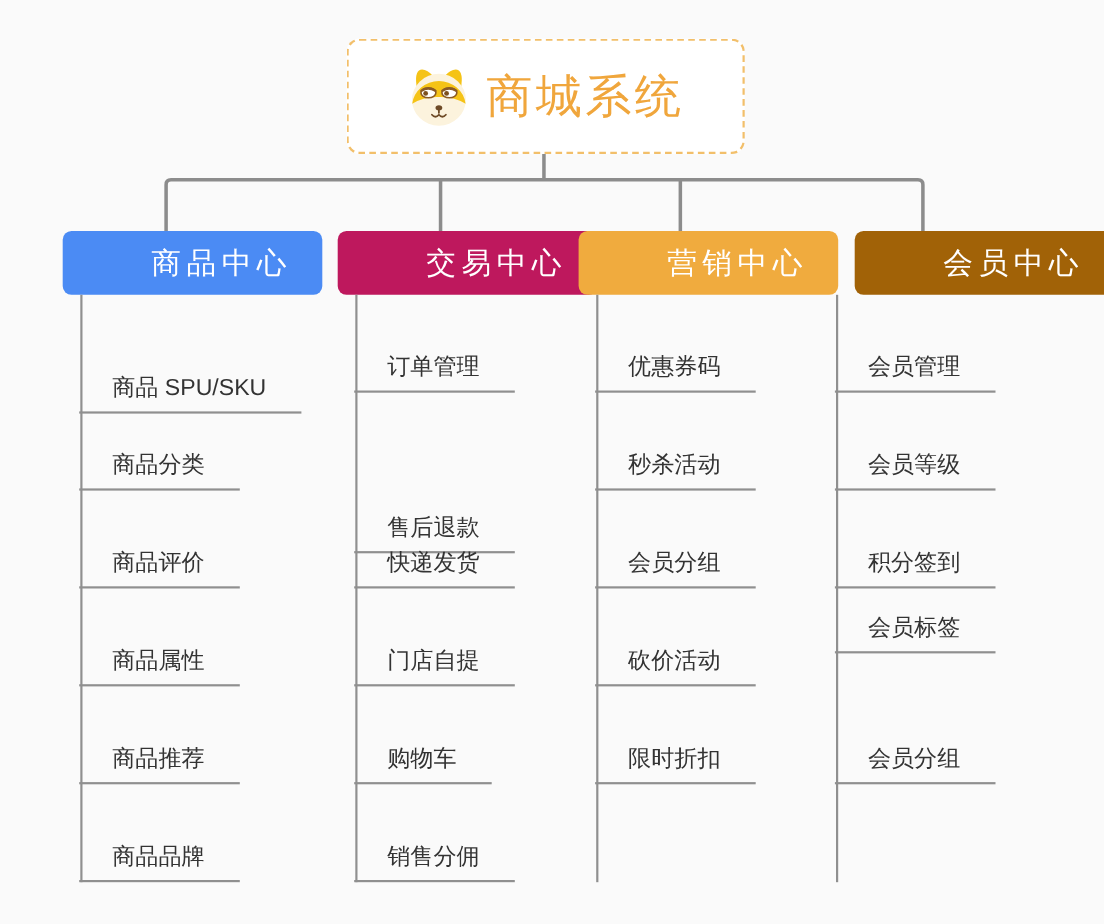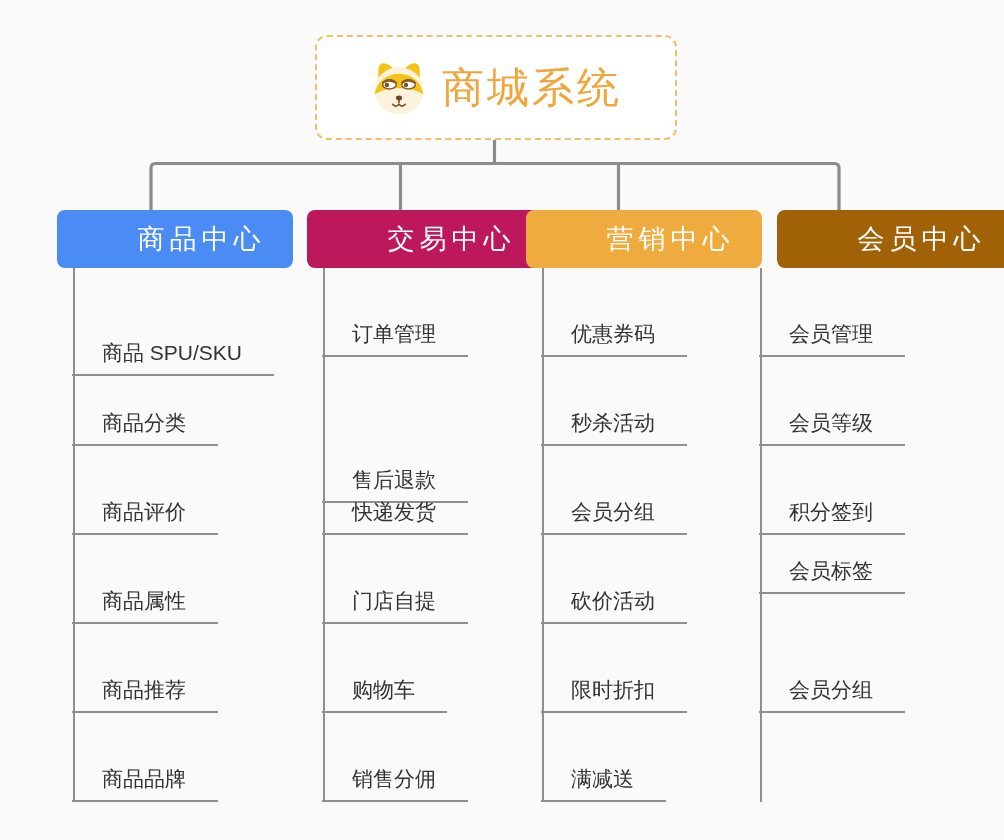--- a/index.html
+++ b/index.html
@@ -85,21 +85,20 @@
     <div class="leaf-item" style="left: 322px; top: 585px;">门店自提</div>
     <div class="leaf-item" style="left: 322px; top: 674px;">购物车</div>
     <div class="leaf-item" style="left: 322px; top: 763px;">销售分佣</div>
     <div class="branch-node" style="left: 526px; background: rgb(240, 171, 62);">营销中心</div>
     <div class="trunk" style="left: 542px;"></div>
     <div class="leaf-item" style="left: 541px; top: 318px;">优惠券码</div>
     <div class="leaf-item" style="left: 541px; top: 407px;">秒杀活动</div>
     <div class="leaf-item" style="left: 541px; top: 496px;">会员分组</div>
     <div class="leaf-item" style="left: 541px; top: 585px;">砍价活动</div>
     <div class="leaf-item" style="left: 541px; top: 674px;">限时折扣</div>
-    <div class="leaf-item" style="left: 541px; top: 763px;">满减送</div>
     <div class="branch-node" style="left: 777px; background: #a16207;">会员中心</div>
     <div class="trunk" style="left: 760px;"></div>
     <div class="leaf-item" style="left: 759px; top: 318px;">会员管理</div>
     <div class="leaf-item" style="left: 759px; top: 407px;">会员等级</div>
     <div class="leaf-item" style="left: 759px; top: 496px;">积分签到</div>
     <div class="leaf-item" style="left: 759px; top: 555px; text-align: center;">会员标签</div>
     <div class="leaf-item" style="left: 759px; top: 674px;">会员分组</div>
   </div>
 
 </body></html>

